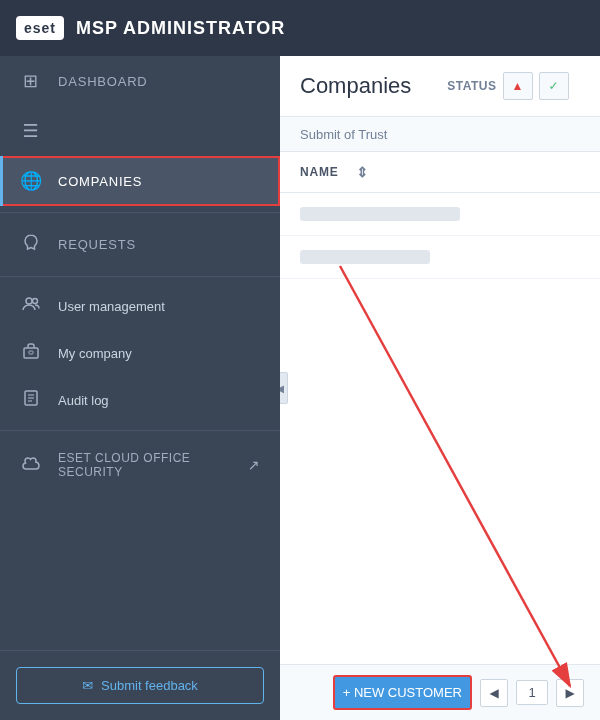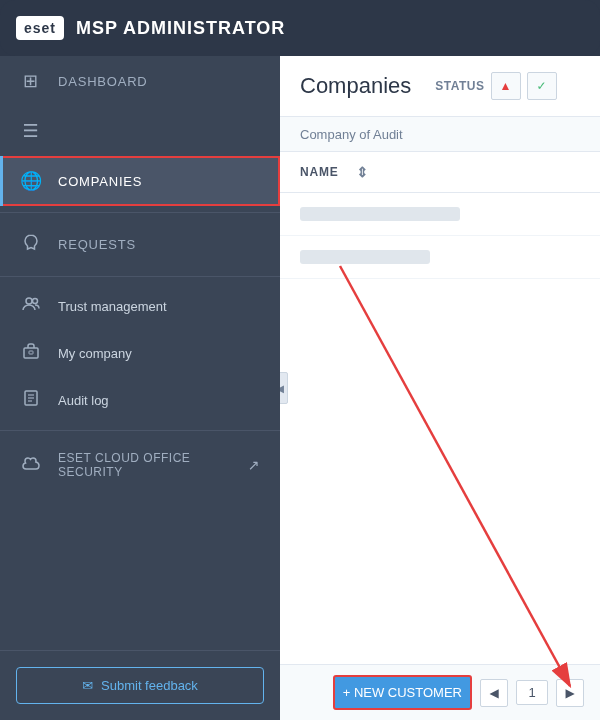--- a/index.html
+++ b/index.html
@@ -162,21 +162,21 @@
     }
     .content-title {
       font-size: 22px;
       font-weight: 400;
       color: #2d3748;
     }
     .status-group {
       display: flex;
       align-items: center;
       gap: 6px;
-      margin-left: 8px;
+      margin-left: 20px;
     }
     .status-label {
       font-size: 12px;
       font-weight: 600;
       color: #718096;
       letter-spacing: 0.5px;
       text-transform: uppercase;
     }
     .status-btn {
       width: 30px;
@@ -368,21 +368,21 @@
 
       <div class="nav-item-lower">
         <span class="nav-icon">
           <svg width="18" height="18" viewBox="0 0 18 18" fill="none">
             <circle cx="7" cy="6" r="3" stroke="#a0aec0" stroke-width="1.5" fill="none"></circle>
             <circle cx="13" cy="6" r="2.5" stroke="#a0aec0" stroke-width="1.5" fill="none"></circle>
             <path d="M1 15 C1 12 4 10 7 10 C10 10 13 12 13 15" stroke="#a0aec0" stroke-width="1.5" fill="none"></path>
             <path d="M13 10 C15.5 10 17 11.5 17 13.5" stroke="#a0aec0" stroke-width="1.5" fill="none"></path>
           </svg>
         </span>
-        <span>Trust management</span>
+        <span>User management</span>
       </div>
 
       <div class="nav-item-lower">
         <span class="nav-icon">
           <svg width="18" height="18" viewBox="0 0 18 18" fill="none">
             <rect x="2" y="6" width="14" height="10" rx="1" stroke="#a0aec0" stroke-width="1.5" fill="none"></rect>
             <path d="M6 6 V4 C6 3 6.9 2 8 2 H10 C11.1 2 12 3 12 4 V6" stroke="#a0aec0" stroke-width="1.5" fill="none"></path>
             <rect x="7" y="9" width="4" height="3" rx="0.5" stroke="#a0aec0" stroke-width="1" fill="none"></rect>
           </svg>
         </span>
@@ -430,21 +430,21 @@
     <div class="content-header">
       <span class="content-title">Companies</span>
       <div class="status-group">
         <span class="status-label">STATUS</span>
         <button class="status-btn">▲</button>
         <button class="status-btn check">✓</button>
       </div>
     </div>
 
     <div class="breadcrumb-row">
-      <span class="breadcrumb-text">Company of Audit</span>
+      <span class="breadcrumb-text">Submit of Trust</span>
     </div>
 
     <div class="table-area">
       <div class="table-header">
         <div class="col-name">
           <span>NAME</span>
           <span class="sort-icon">⇕</span>
         </div>
       </div>
 

